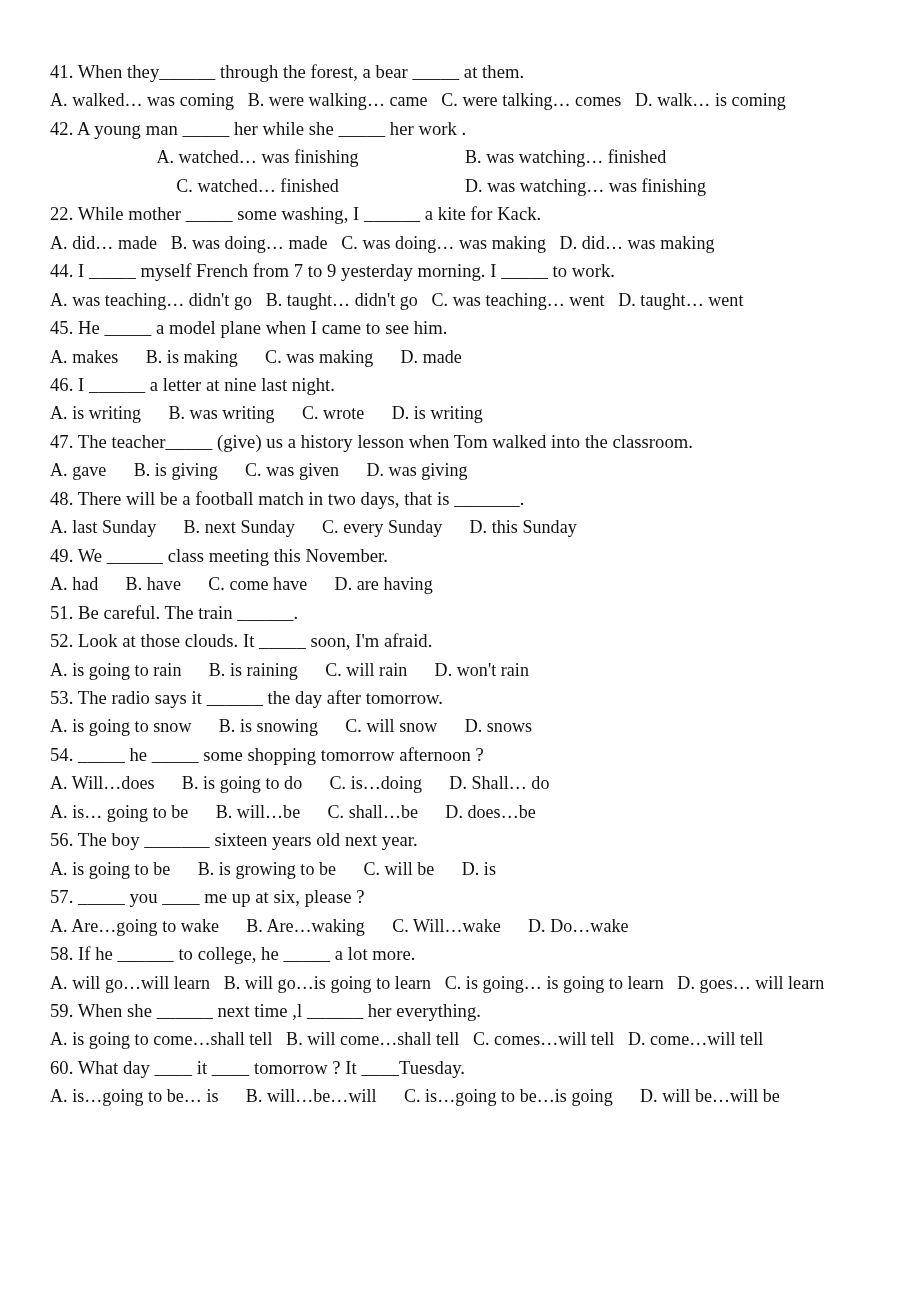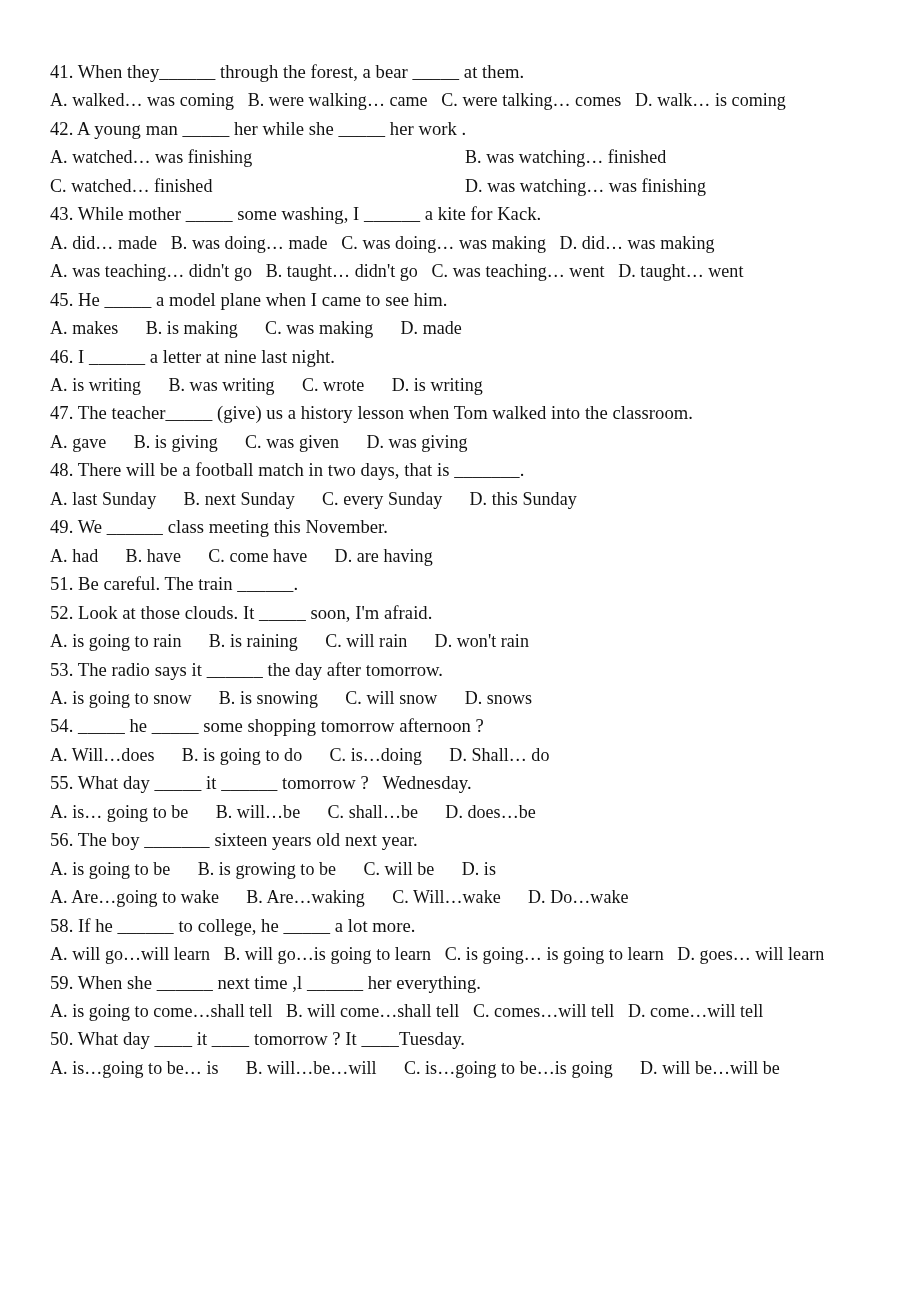--- a/index.html
+++ b/index.html
@@ -41,20 +41,21 @@
   }
   
   .line.split {
     display: flex;
     white-space: pre;
   }
   .line.split .col-a {
     width: 415px;
     flex: 0 0 415px;
     white-space: pre;
+    text-align: center;
   }
   .line.split .col-b {
     white-space: pre;
   }
 </style>
 </head>
 <body>
 
 <div class="page">
   <div class="worksheet">
@@ -65,23 +66,24 @@
     <div class="line question">42. A young man _____ her while she _____ her work .</div>
     <div class="line options split">
       <span class="col-a">A. watched… was finishing</span>
       <span class="col-b">B. was watching… finished</span>
     </div>
     <div class="line options split">
       <span class="col-a">C. watched… finished</span>
       <span class="col-b">D. was watching… was finishing</span>
     </div>
 
-    <div class="line question">43. While mother _____ some washing, I ______ a kite for Kack.</div>
+    <div class="line question">22. While mother _____ some washing, I ______ a kite for Kack.</div>
     <div class="line options">A. did… made   B. was doing… made   C. was doing… was making   D. did… was making</div>
 
+    <div class="line question">44. I _____ myself French from 7 to 9 yesterday morning. I _____ to work.</div>
     <div class="line options">A. was teaching… didn't go   B. taught… didn't go   C. was teaching… went   D. taught… went</div>
 
     <div class="line question">45. He _____ a model plane when I came to see him.</div>
     <div class="line options">A. makes      B. is making      C. was making      D. made</div>
 
     <div class="line question">46. I ______ a letter at nine last night.</div>
     <div class="line options">A. is writing      B. was writing      C. wrote      D. is writing</div>
 
     <div class="line question">47. The teacher_____ (give) us a history lesson when Tom walked into the classroom.</div>
     <div class="line options">A. gave      B. is giving      C. was given      D. was giving</div>
@@ -97,31 +99,31 @@
 
     <div class="line question">52. Look at those clouds. It _____ soon, I'm afraid.</div>
     <div class="line options">A. is going to rain      B. is raining      C. will rain      D. won't rain</div>
 
     <div class="line question">53. The radio says it ______ the day after tomorrow.</div>
     <div class="line options">A. is going to snow      B. is snowing      C. will snow      D. snows</div>
 
     <div class="line question">54. _____ he _____ some shopping tomorrow afternoon ?</div>
     <div class="line options">A. Will…does      B. is going to do      C. is…doing      D. Shall… do</div>
 
-    <div class="line question">55. What day _____ it ______ tomorrow ?   Wednesday.</div>
     <div class="line options">A. is… going to be      B. will…be      C. shall…be      D. does…be</div>
 
     <div class="line question">56. The boy _______ sixteen years old next year.</div>
     <div class="line options">A. is going to be      B. is growing to be      C. will be      D. is</div>
 
+    <div class="line question">57. _____ you ____ me up at six, please ?</div>
     <div class="line options">A. Are…going to wake      B. Are…waking      C. Will…wake      D. Do…wake</div>
 
     <div class="line question">58. If he ______ to college, he _____ a lot more.</div>
     <div class="line options">A. will go…will learn   B. will go…is going to learn   C. is going… is going to learn   D. goes… will learn</div>
 
     <div class="line question">59. When she ______ next time ,l ______ her everything.</div>
     <div class="line options">A. is going to come…shall tell   B. will come…shall tell   C. comes…will tell   D. come…will tell</div>
 
-    <div class="line question">50. What day ____ it ____ tomorrow ? It ____Tuesday.</div>
+    <div class="line question">60. What day ____ it ____ tomorrow ? It ____Tuesday.</div>
     <div class="line options">A. is…going to be… is      B. will…be…will      C. is…going to be…is going      D. will be…will be</div>
 
   </div>
 </div>
 
 </body></html>

